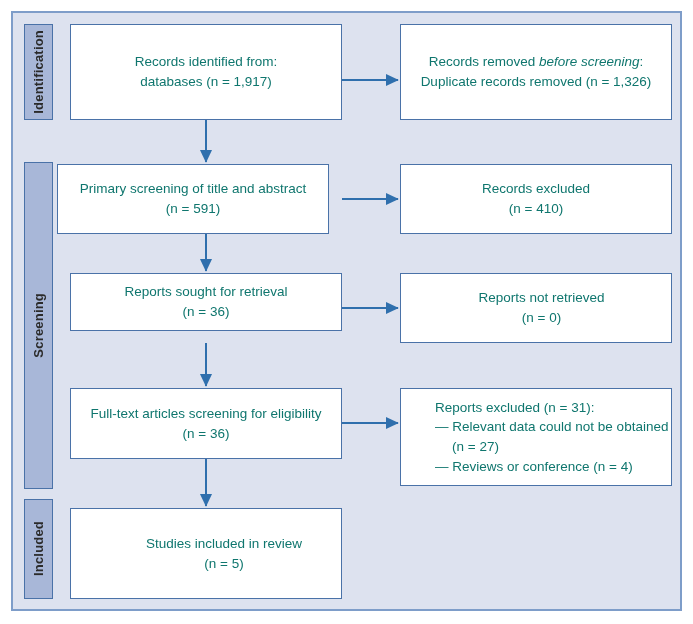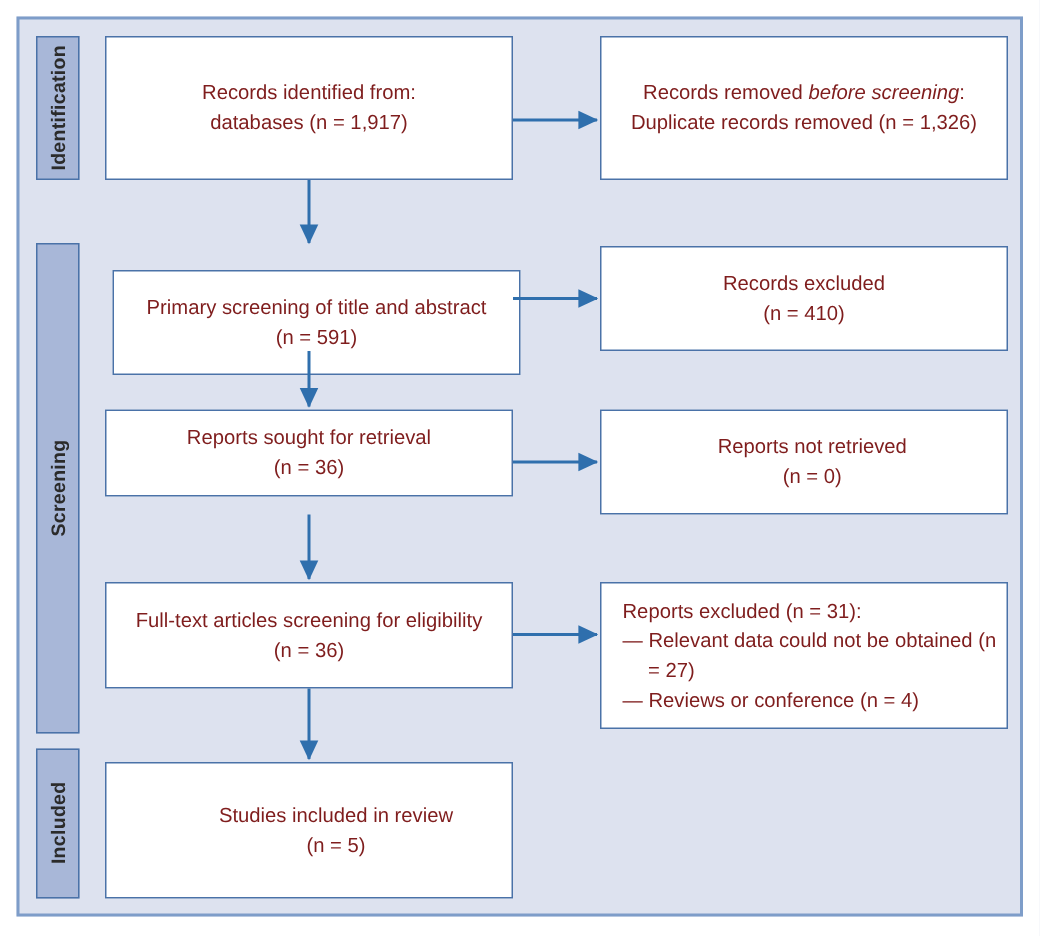--- a/index.html
+++ b/index.html
@@ -60,37 +60,38 @@
     box-sizing: border-box;
     background: #ffffff;
     border: 1px solid #4a72a8;
     display: flex;
     align-items: center;
     justify-content: center;
   }
   .node-text {
     font-size: 13.5px;
     line-height: 1.45;
-    color: #7f1d1d;
+    color: #0f766e;
     text-align: center;
     padding: 0 8px;
     white-space: pre-line;
   }
   .node-text.left-align {
     text-align: left;
     width: 100%;
     padding: 0 0 0 14px;
   }
   .node-text .ital {
     font-style: italic;
   }
   .hang {
     display: block;
     padding-left: 17px;
     text-indent: -17px;
+    margin-left: 20px;
   }
 
   
   .conn {
     position: absolute;
   }
   .conn svg {
     display: block;
     overflow: visible;
   }
@@ -114,21 +115,21 @@
     </div>
 
     <div class="node-box" style="left:57px; top:11px; width:272px; height:96px;">
       <div class="node-text"><span>Records identified from:</span><br><span>databases (n = 1,917)</span></div>
     </div>
 
     <div class="node-box" style="left:387px; top:11px; width:272px; height:96px;">
       <div class="node-text"><span>Records removed </span><span class="ital">before screening</span><span>:</span><br><span>Duplicate records removed (n = 1,326)</span></div>
     </div>
 
-    <div class="node-box" style="left:62px; top:151px; width:272px; height:70px;margin-top:16px;">
+    <div class="node-box" style="left:44px; top:151px; width:272px; height:70px;">
       <div class="node-text"><span>Primary screening of title and abstract</span><br><span>(n = 591)</span></div>
     </div>
 
     <div class="node-box" style="left:387px; top:151px; width:272px; height:70px;">
       <div class="node-text"><span>Records excluded</span><br><span>(n = 410)</span></div>
     </div>
 
     <div class="node-box" style="left:57px; top:260px; width:272px; height:58px;">
       <div class="node-text"><span>Reports sought for retrieval</span><br><span>(n = 36)</span></div>
     </div>

